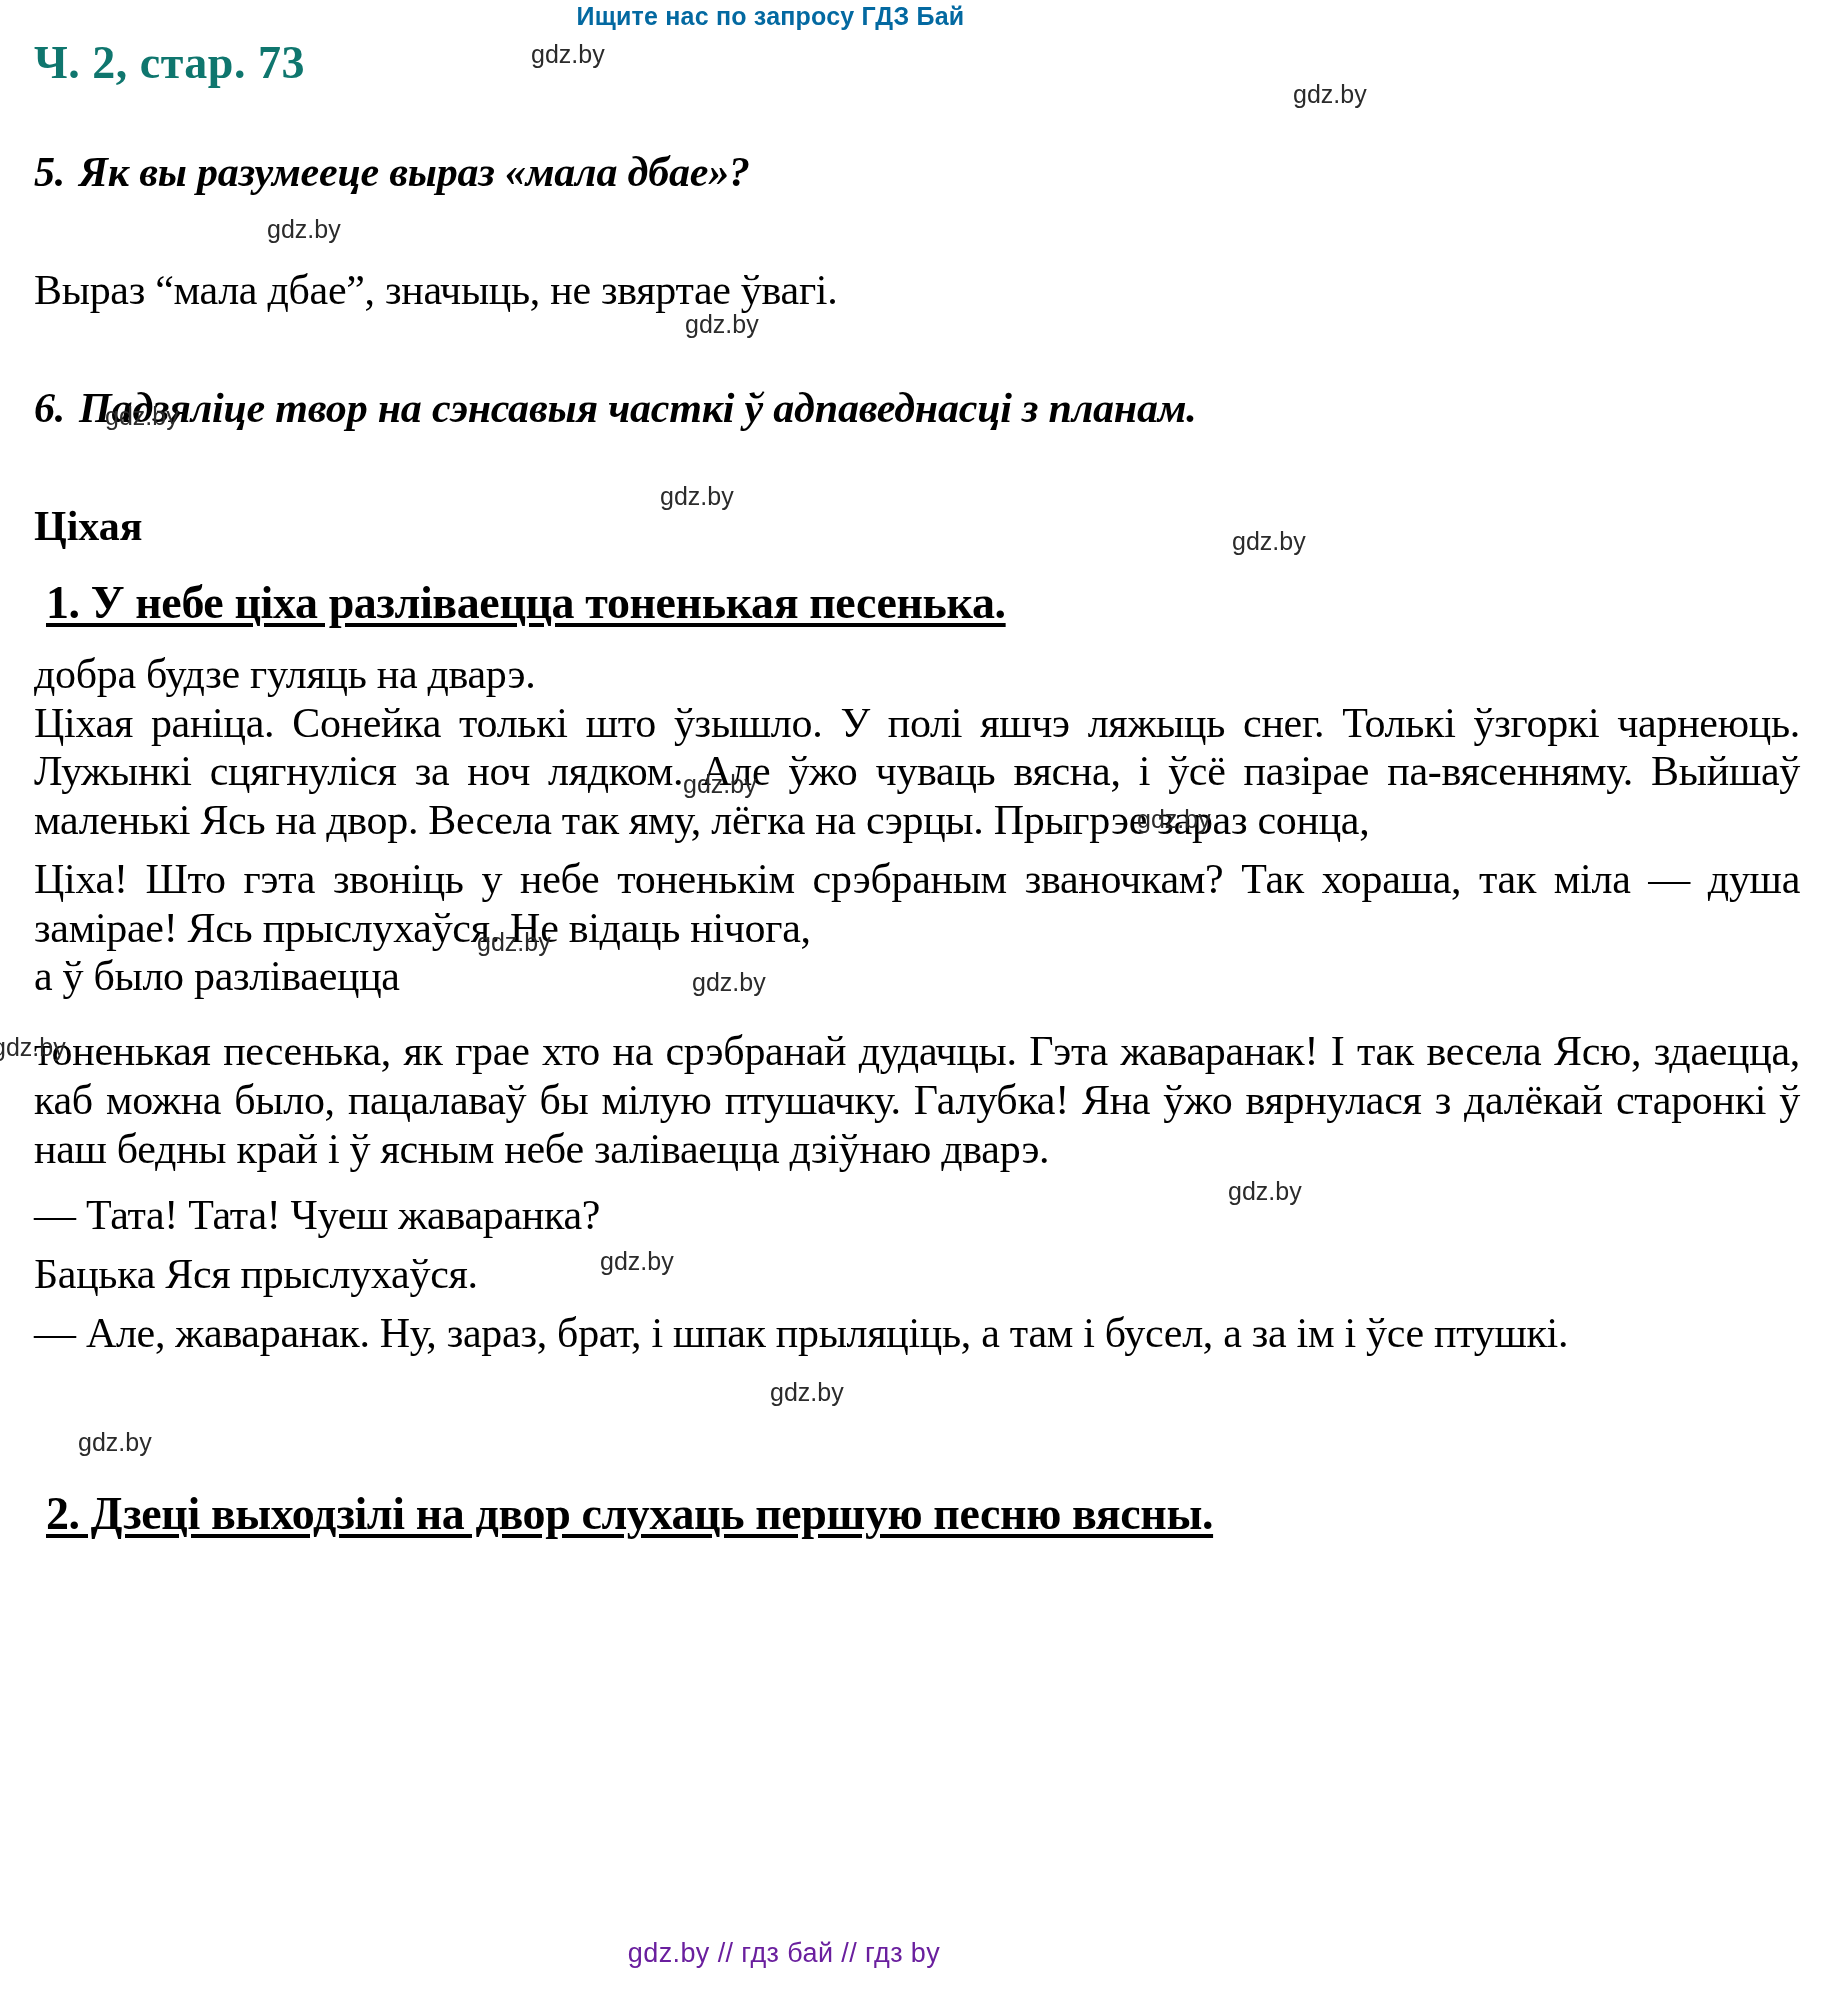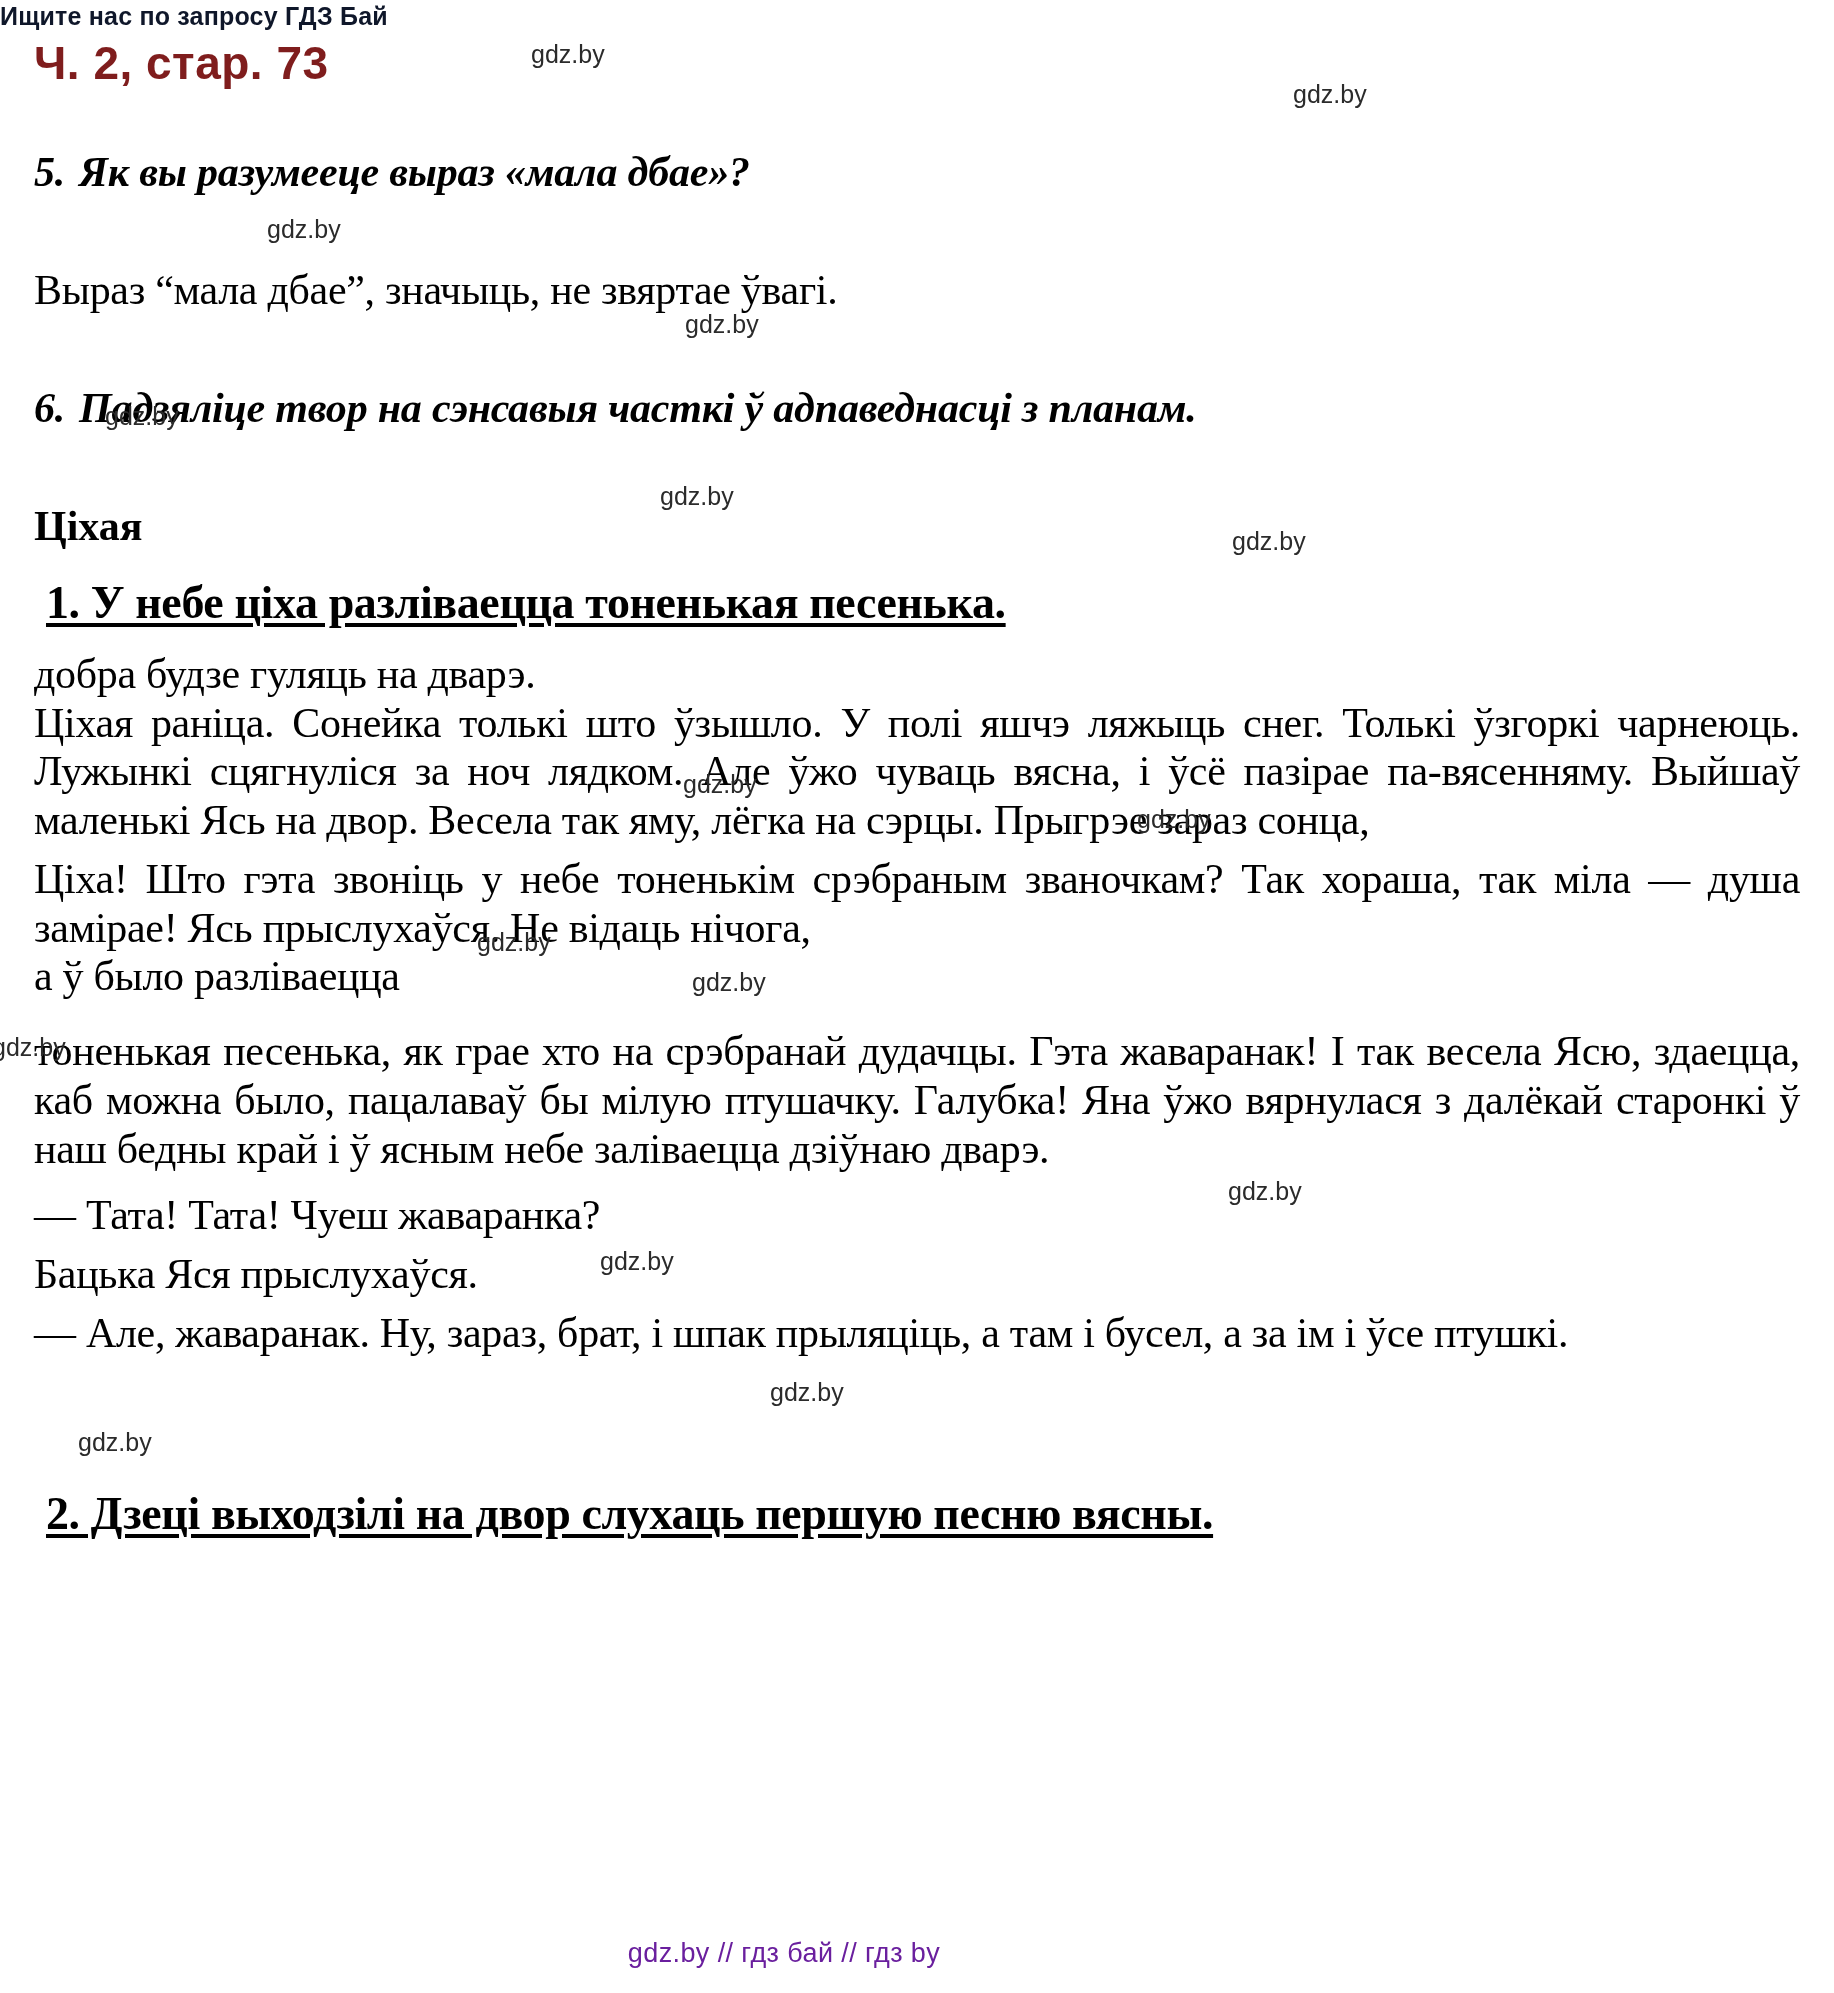--- a/index.html
+++ b/index.html
@@ -15,37 +15,37 @@
     color: #000000;
     overflow: hidden;
   }
 
   
   #promo-banner {
     position: absolute;
     top: 2px;
     left: 0;
     width: 1541px;
-    text-align: left;
+    text-align: center;
     font-family: "Liberation Sans", sans-serif;
     font-size: 25px;
     font-weight: 700;
-    color: #0f172a;
+    color: #0369a1;
     letter-spacing: .2px;
   }
 
   
   #page-ref {
     position: absolute;
     top: 36px;
     left: 34px;
-    font-family: Liberation Sans, sans-serif;
+    font-family: Liberation Serif, serif;
     font-size: 46px;
     font-weight: 700;
-    color: #7f1d1d;
+    color: #0f766e;
     letter-spacing: .5px;
   }
 
   
   .wm {
     position: absolute;
     font-family: "Liberation Sans", sans-serif;
     font-size: 25px;
     color: #2b2b2b;
     white-space: nowrap;

